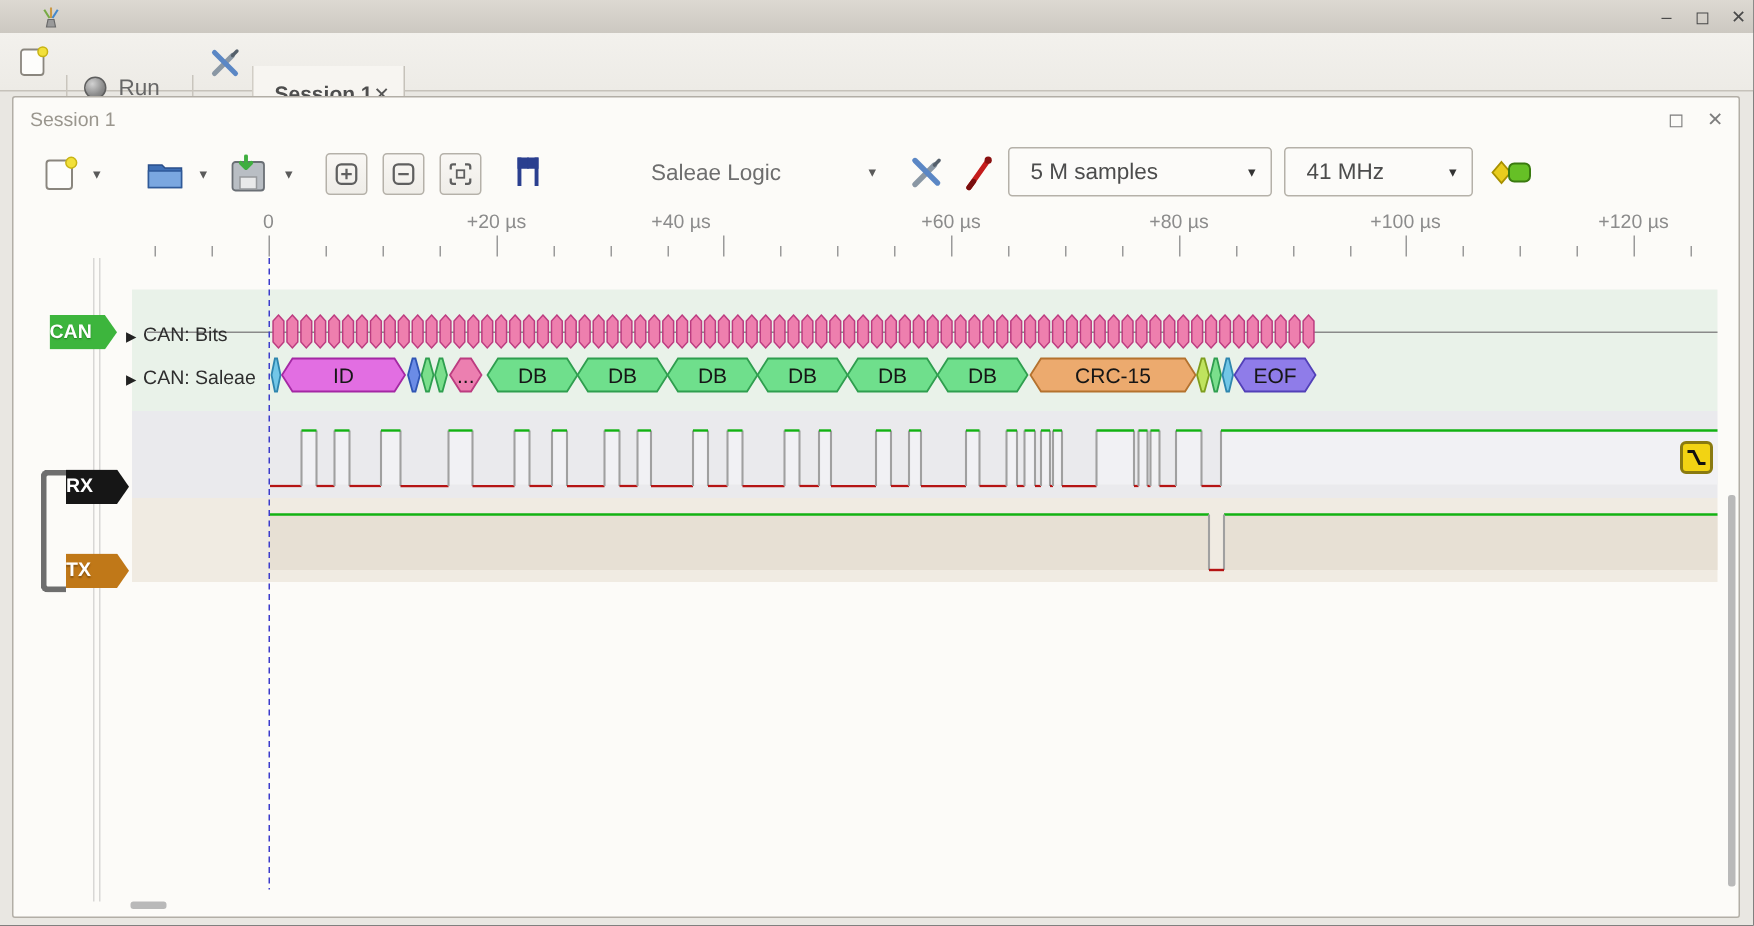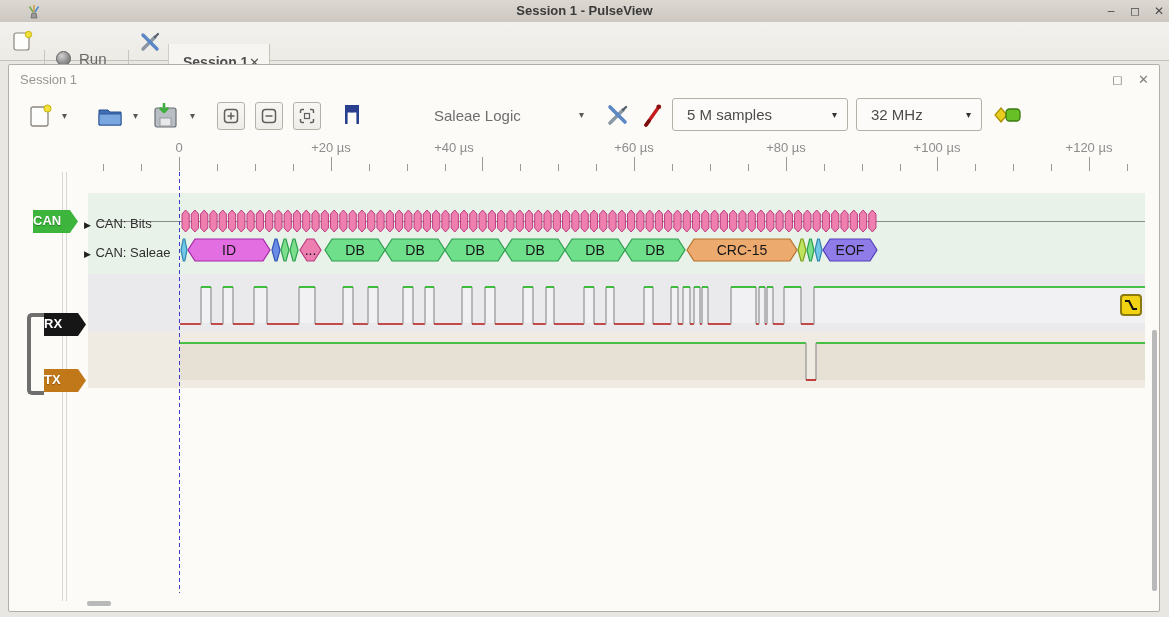--- a/index.html
+++ b/index.html
@@ -46,21 +46,20 @@
 
 <div id="root">
 
   <div class="abs titlebar">
     <svg class="abs" style="left:26px;top:3px" width="16" height="16" viewBox="0 0 16 16">
       <path d="M5,15 L11,15 L10,10 L6,10 Z" fill="#9a9a9a" stroke="#6a6a6a" stroke-width="0.8"></path>
       <line x1="8" y1="9" x2="8" y2="2" stroke="#c94" stroke-width="1.4"></line>
       <line x1="7" y1="9" x2="3.5" y2="3.5" stroke="#7a4" stroke-width="1.4"></line>
       <line x1="9" y1="9" x2="12.5" y2="3.5" stroke="#48c" stroke-width="1.4"></line>
     </svg>
-    <div class="abs wtitle">Session 1 - PulseView</div>
     <div class="abs winbtn" style="left:1100px">–</div>
     <div class="abs winbtn" style="left:1124px">◻</div>
     <div class="abs winbtn" style="left:1148px">✕</div>
   </div>
 
   <div class="abs maintb">
     <svg class="abs" style="left:12px;top:8px" width="22" height="22" viewBox="0 0 22 22">
       <rect x="2" y="3" width="15" height="17" rx="2" fill="#fdfdfb" stroke="#8a867e" stroke-width="1.2"></rect>
       <circle cx="16.5" cy="4.5" r="3.2" fill="#f2e03a" stroke="#c8b414" stroke-width="1"></circle>
     </svg>
@@ -142,21 +141,21 @@
       <line x1="5" y1="25" x2="17" y2="8" stroke="#c41c1c" stroke-width="3.4" stroke-linecap="round"></line>
       <line x1="5" y1="25" x2="8" y2="21" stroke="#7a0e0e" stroke-width="3.6" stroke-linecap="round"></line>
       <circle cx="17.8" cy="6.8" r="2.4" fill="#8a1010"></circle>
     </svg>
 
     <div class="abs combo" style="left:672px;top:98px;width:150px">
       <span>5 M samples</span>
       <span class="caret" style="color:#333">▾</span>
     </div>
     <div class="abs combo" style="left:856px;top:98px;width:100px">
-      <span>32 MHz</span>
+      <span>41 MHz</span>
       <span class="caret" style="color:#333">▾</span>
     </div>
     <svg class="abs" style="left:993px;top:105px" width="32" height="20" viewBox="0 0 32 20">
       <polygon points="8,3 14,10 8,17 2,10" fill="#e8cc1e" stroke="#a89000" stroke-width="1.2"></polygon>
       <rect x="13" y="4" width="14" height="12" rx="3.5" fill="#66c026" stroke="#3a7a10" stroke-width="1.3"></rect>
     </svg>
   </div>
 
   <div id="ruler-labels">
       <span class="rlabel" style="left: 179px;">0</span>

